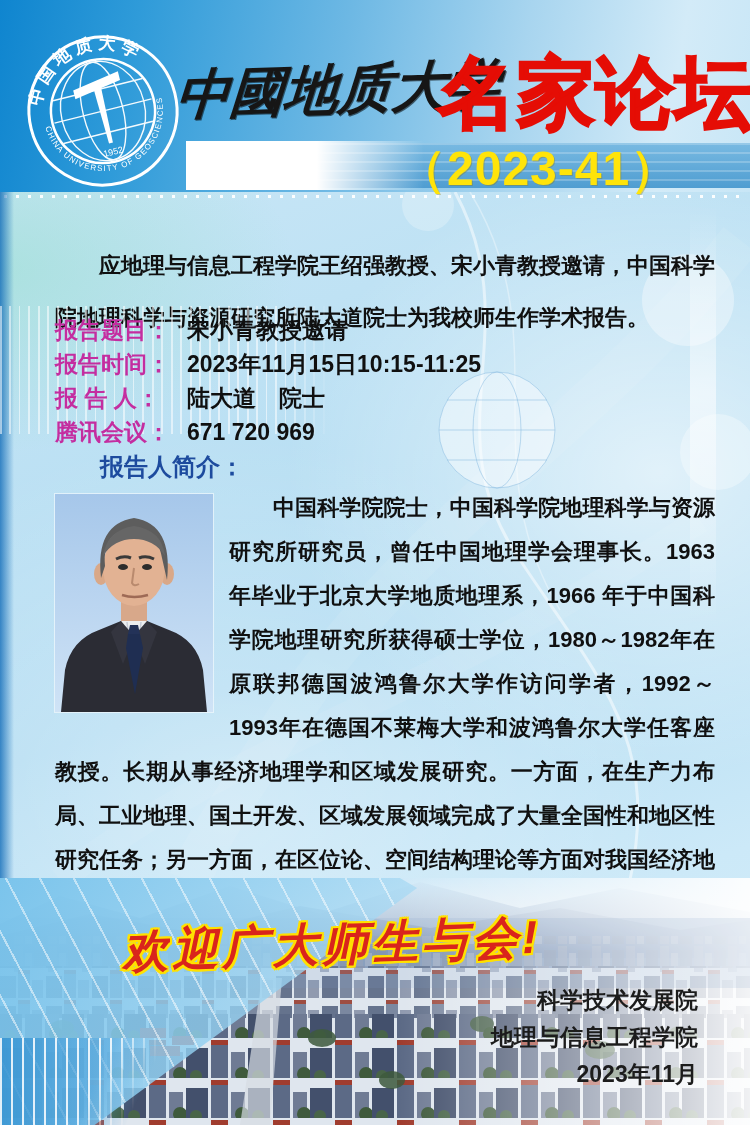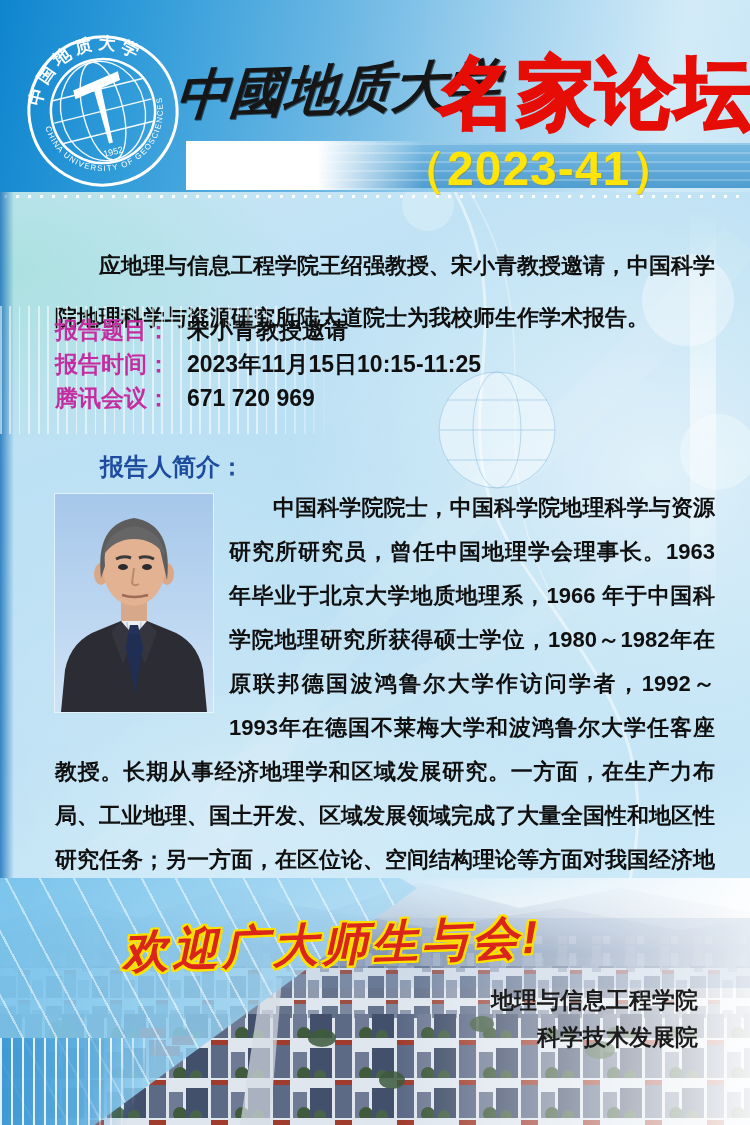--- a/index.html
+++ b/index.html
@@ -142,20 +142,24 @@
 
   <div class="abs stripes"></div>
   <div class="abs rows">
     <div class="row">
       <span class="lab">报告题目：</span>
       <span class="val">宋小青教授邀请</span>
     </div>
     <div class="row">
       <span class="lab">报告时间：</span>
       <span class="val">2023年11月15日10:15-11:25</span>
+    </div>
+    <div class="row">
+      <span class="lab">报 告 人：</span>
+      <span class="val">陆大道　院士</span>
     </div>
     <div class="row">
       <span class="lab">腾讯会议：</span>
       <span class="val">671 720 969</span>
     </div>
   </div>
 
   <div class="abs bio-h">报告人简介：</div>
   <div class="abs bio-wrap">
     <svg class="photo" viewBox="0 0 158 218" preserveAspectRatio="none">
@@ -245,17 +249,18 @@
     <rect x="400" width="350" height="247" fill="url(#fadeRight)"></rect>
     <rect y="40" width="750" height="70" fill="#82a0c8" opacity=".15"></rect>
   </svg>
 
   <div class="abs wedge"></div>
   <div class="abs corner-stripes"></div>
 
   <div class="abs welcome">欢迎广大师生与会!</div>
 
   <div class="abs sig">
+    <div>科学技术发展院</div>
     <div>地理与信息工程学院</div>
-    <div>科学技术发展院</div>
+    <div>2023年11月</div>
   </div>
 
 </div>
 
 </body></html>

